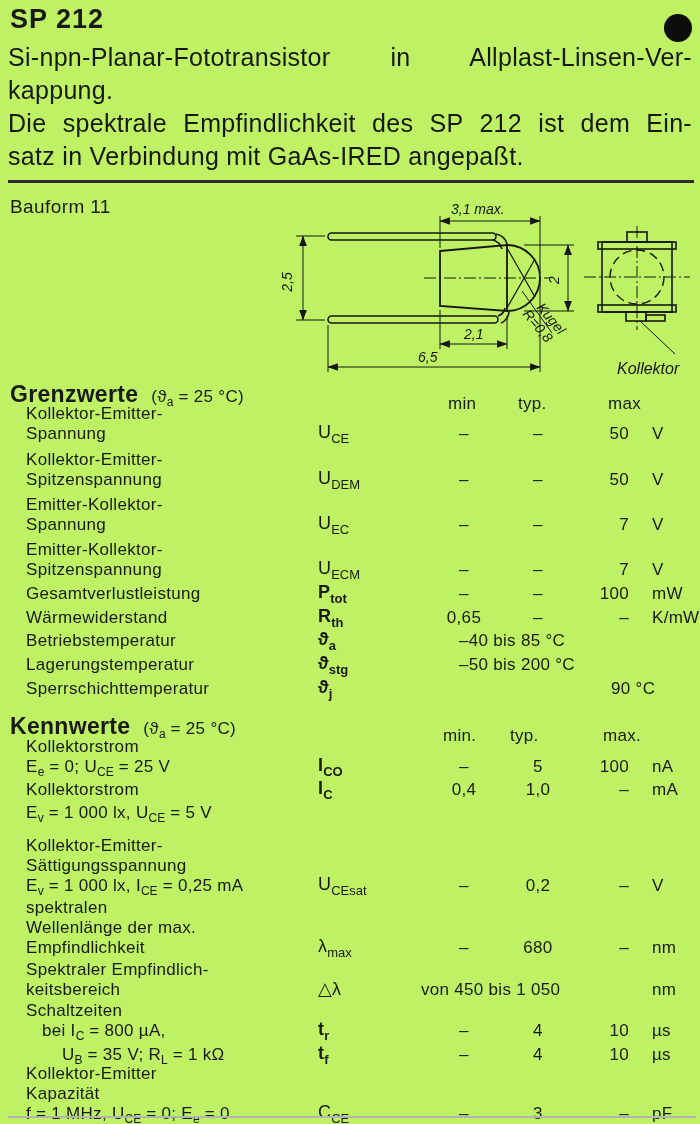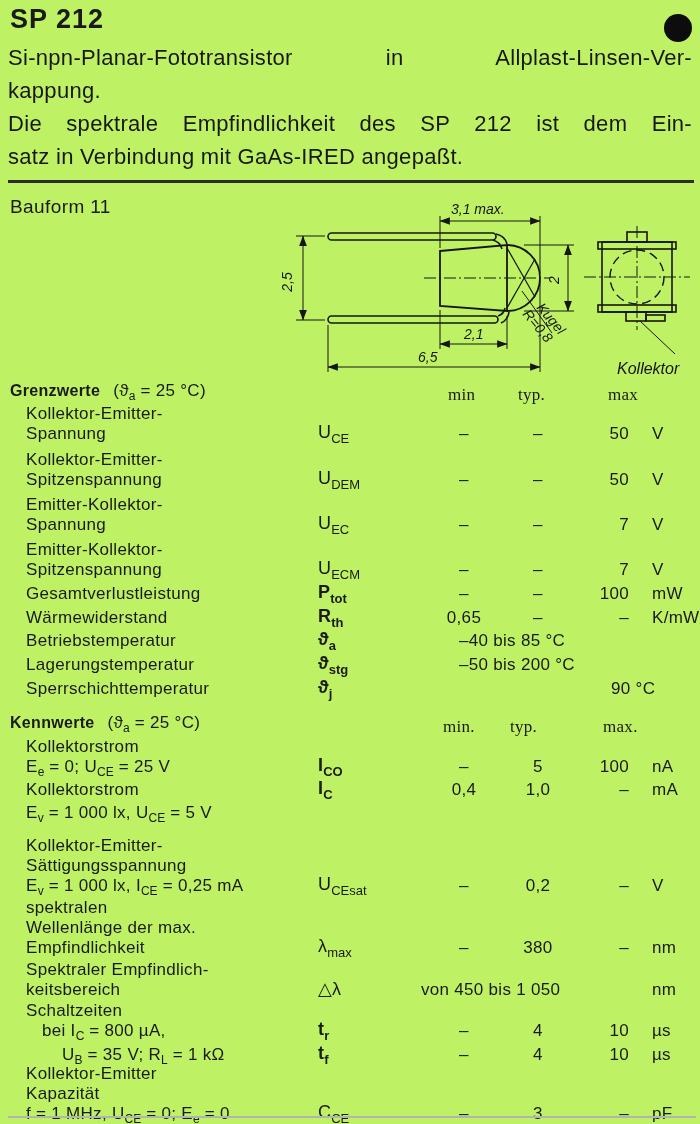--- a/index.html
+++ b/index.html
@@ -1,31 +1,31 @@
 <!DOCTYPE html>
 <html><head>
 <meta charset="utf-8">
 <style>
   html,body{margin:0;padding:0;background:#e9e9e9;}
   .page{position:relative;width:700px;height:1124px;background:#bef264;
         font-family:"Liberation Sans","DejaVu Sans",sans-serif;color:#1a1a1a;overflow:hidden;}
 
   .part-title{position:absolute;left:10px;top:4px;font-size:27px;font-weight:bold;letter-spacing:1px;}
   .dot{position:absolute;left:664px;top:14px;width:28px;height:28px;background:#0d0d0d;border-radius:50%;}
-  .desc{position:absolute;left:8px;top:41px;width:684px;font-size:22px;line-height:33px;letter-spacing:.3px;color:#181818;}
+  .desc{position:absolute;left:8px;top:41px;width:684px;font-size:25px;line-height:33px;letter-spacing:.3px;color:#181818;}
   .desc .dline{height:33px;white-space:nowrap;}
   .desc .j{text-align:justify;text-align-last:justify;white-space:normal;}
   .rule-top{position:absolute;left:8px;top:180px;width:686px;height:3px;background:#2d2d2d;}
   .rule-bottom{position:absolute;left:8px;top:1116px;width:688px;height:2px;background:#b3b3b3;}
   .bauform{position:absolute;left:10px;top:196px;font-size:19px;letter-spacing:.4px;}
   .drawing{position:absolute;left:278px;top:190px;}
 
   .sec-title{position:absolute;left:10px;width:686px;font-size:17px;letter-spacing:.3px;}
-  .sec-title .st{font-weight:bold;font-size:16px;margin-right:8px;}
-  .hcol{position:absolute;top:4px;font-family:Liberation Serif, serif;}
+  .sec-title .st{font-weight:bold;font-size:23px;margin-right:8px;}
+  .hcol{position:absolute;top:13px;}
   .g-hmin{left:438px;} .g-htyp{left:508px;} .g-hmax{left:598px;}
   .k-hmin{left:433px;} .k-htyp{left:500px;} .k-hmax{left:593px;}
 
   .blk{position:absolute;left:26px;width:686px;font-size:17px;letter-spacing:.3px;}
   .line{position:relative;height:20px;white-space:nowrap;}
   .ind1{padding-left:16px;} .ind2{padding-left:36px;}
   sub{font-size:12px;line-height:0;letter-spacing:0;}
   .sym{position:absolute;left:292px;top:-2px;font-size:18px;letter-spacing:.2px;}
   .sym sub{font-size:13px;}
   .sym.b{font-weight:bold;}
@@ -269,21 +269,21 @@
     </div>
   </div>
 
   <div class="blk" style="top:898px">
     <div class="line"><span class="lbl">spektralen</span></div>
     <div class="line"><span class="lbl">Wellenlänge der max.</span></div>
     <div class="line">
       <span class="lbl">Empfindlichkeit</span>
       <span class="sym">λ<sub>max</sub></span>
       <span class="v vmin">–</span>
-      <span class="v vtyp">380</span>
+      <span class="v vtyp">680</span>
       <span class="v vmax">–</span>
       <span class="unit">nm</span>
     </div>
   </div>
 
   <div class="blk" style="top:960px">
     <div class="line"><span class="lbl">Spektraler Empfindlich-</span></div>
     <div class="line">
       <span class="lbl">keitsbereich</span>
       <span class="sym">△λ</span>

